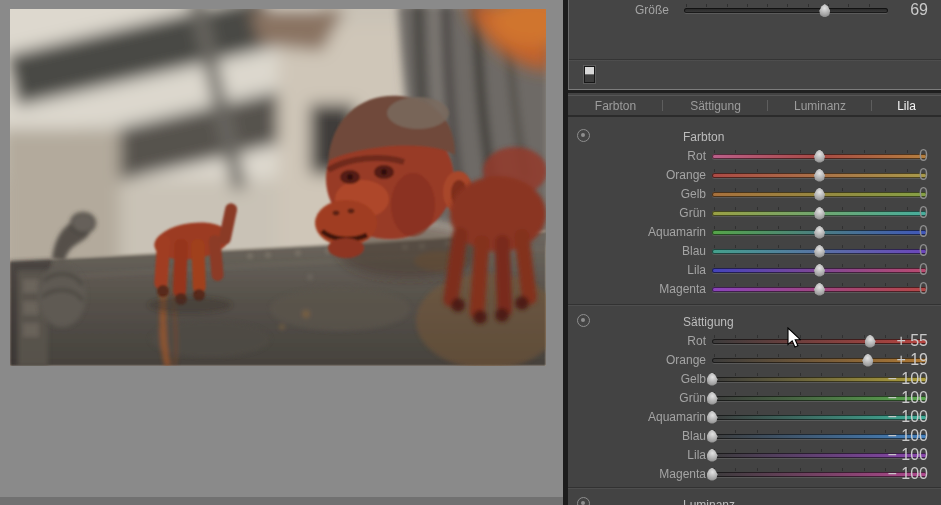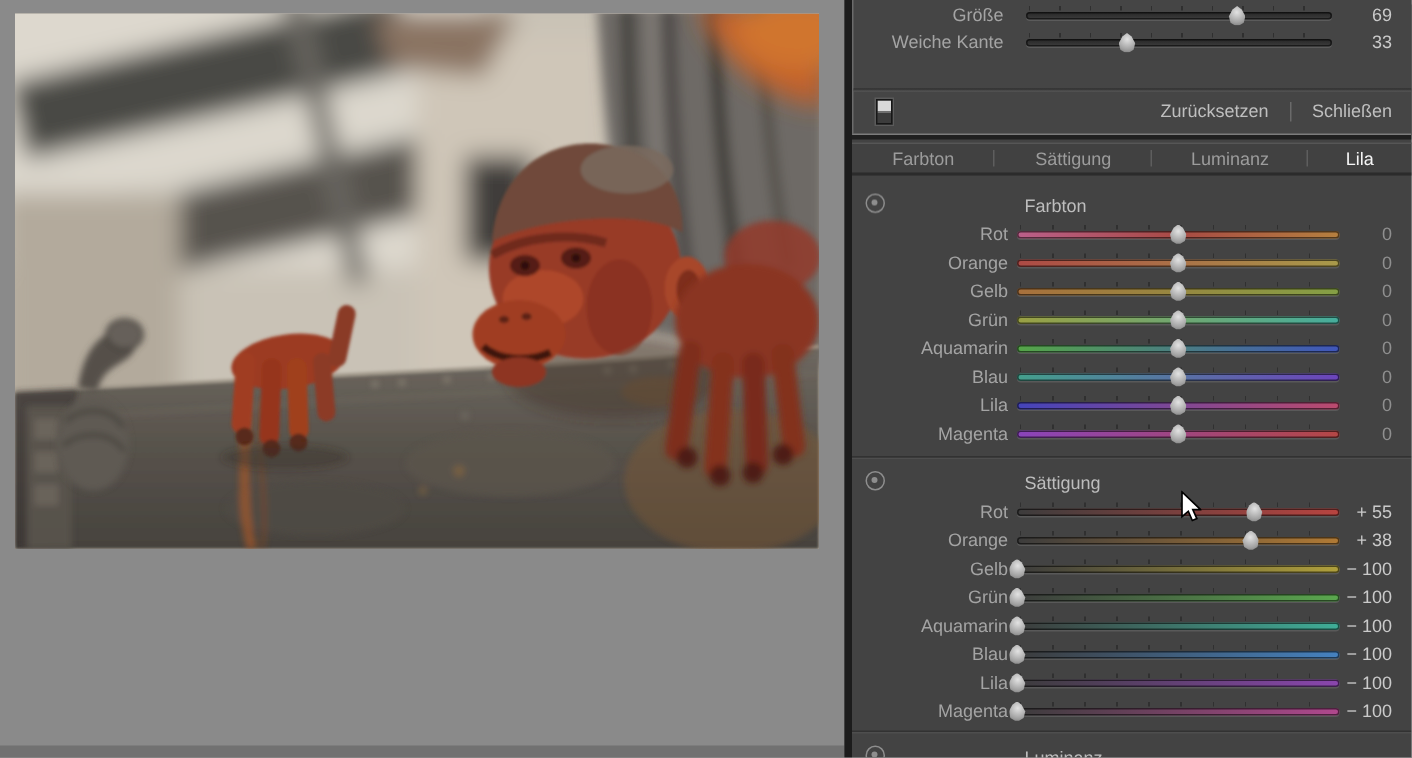--- a/index.html
+++ b/index.html
@@ -31,21 +31,21 @@
   #overlay-toggle{
     position:absolute;left:15px;top:66px;width:9px;height:15px;
     border:1px solid #171717;box-shadow:0 0 0 1px #5b5b5b;
     background:linear-gradient(#d8d8d8 0 45%,#707070 45% 55%,#3c3c3c 55% 100%);
   }
   #popup-buttons{position:absolute;right:13px;top:67px;display:flex;align-items:center;font-size:12px;color:#bfbfbf;}
   .btn-sep{display:inline-block;width:1px;height:13px;background:#6a6a6a;margin:0 14px;}
 
   
   .s-label{position:absolute;left:0;width:100px;text-align:right;font-size:12px;color:#a4a4a4;top:50%;transform:translateY(-50%);white-space:nowrap;}
-  .s-value{position:absolute;right:13px;width:52px;text-align:right;font-size:12px;color:#cacaca;top:50%;transform:translateY(-50%);white-space:nowrap;}
+  .s-value{position:absolute;right:13px;width:52px;text-align:right;font-size:16px;color:#cacaca;top:50%;transform:translateY(-50%);white-space:nowrap;}
   .s-value.dim{color:#8f8f8f;}
   .s-track{position:absolute;top:50%;margin-top:-2px;height:6px;}
   .popup-row .s-track{left:115px;width:204px;}
   .s-bar{
     position:absolute;left:0;right:0;top:0;height:5px;border-radius:3px;
     background:linear-gradient(#262626,#3d3d3d);
     box-shadow:inset 0 0 0 1px rgba(0,0,0,.55), 0 1px 0 rgba(255,255,255,.12);
   }
   .s-ticks{position:absolute;left:2px;right:2px;top:-4px;height:3px;
     background:repeating-linear-gradient(to right,rgba(0,0,0,.32) 0 1px,transparent 1px 20.3px);}
@@ -67,21 +67,21 @@
 
   
   #hsl-content{position:absolute;left:0;top:117px;width:373px;bottom:0;overflow:hidden;}
   .section{box-sizing:border-box;padding:7px 0 4px;}
   .section:first-child{padding-top:10px;padding-bottom:6px;}
   .section + .section{border-top:1px solid #323232;box-shadow:inset 0 1px 0 rgba(255,255,255,.06);}
   .section-header{position:relative;height:19px;}
   .target-btn{position:absolute;left:9px;top:2px;width:13px;height:13px;border:1px solid #8e8e8e;border-radius:50%;box-sizing:border-box;}
   .target-btn::after{content:"";position:absolute;left:3.2px;top:3.2px;width:4.2px;height:4.2px;border-radius:50%;background:#8e8e8e;}
   .section-title{position:absolute;left:115px;top:50%;transform:translateY(-50%);font-size:12px;color:#bdbdbd;}
-  .hsl-row{position:relative;height:19px;}
+  .hsl-row{position:relative;height:19px;margin-left:34px;}
   .hsl-row .s-label{width:104px;}
   .hsl-row .s-track{left:110px;width:215px;}
 
   
   #cursor{position:absolute;pointer-events:none;}
 </style>
 </head>
 <body>
 
 <div id="photo">
@@ -234,37 +234,23 @@
     <div id="popup-sliders">
         <div class="popup-row">
           <span class="s-label">Größe</span>
           <div class="s-track">
             <div class="s-ticks"></div>
             <div class="s-bar"></div>
             <div class="s-handle" style="left: 135.26px;"></div>
           </div>
           <span class="s-value">69</span>
         </div>
-        <div class="popup-row">
-          <span class="s-label">Weiche Kante</span>
-          <div class="s-track">
-            <div class="s-ticks"></div>
-            <div class="s-bar"></div>
-            <div class="s-handle" style="left: 61.82px;"></div>
-          </div>
-          <span class="s-value">33</span>
-        </div>
       </div>
     <div id="popup-divider"></div>
     <div id="overlay-toggle"></div>
-    <div id="popup-buttons">
-      <span>Zurücksetzen</span>
-      <span class="btn-sep"></span>
-      <span>Schließen</span>
-    </div>
   </div>
 
   <div id="hsl-tabbar">
       <div class="tab" style="width: 95px;">Farbton</div>
       <div class="tab" style="width: 105px;">Sättigung</div>
       <div class="tab" style="width: 104px;">Luminanz</div>
       <div class="tab active" style="width: 69px;">Lila</div>
     </div>
   <div id="hsl-content">
       <div class="section">
@@ -359,21 +345,21 @@
           </div>
           <span class="s-value">+ 55</span>
         </div>
         <div class="hsl-row">
           <span class="s-label">Orange</span>
           <div class="s-track">
             <div class="s-ticks"></div>
             <div class="s-bar" style="background: linear-gradient(to right, rgb(60, 60, 60), rgb(176, 122, 53));"></div>
             <div class="s-handle" style="left: 150.375px;"></div>
           </div>
-          <span class="s-value">+ 38</span>
+          <span class="s-value">+ 19</span>
         </div>
         <div class="hsl-row">
           <span class="s-label">Gelb</span>
           <div class="s-track">
             <div class="s-ticks"></div>
             <div class="s-bar" style="background: linear-gradient(to right, rgb(60, 60, 60), rgb(176, 160, 60));"></div>
             <div class="s-handle" style="left: -5.5px;"></div>
           </div>
           <span class="s-value">− 100</span>
         </div>

